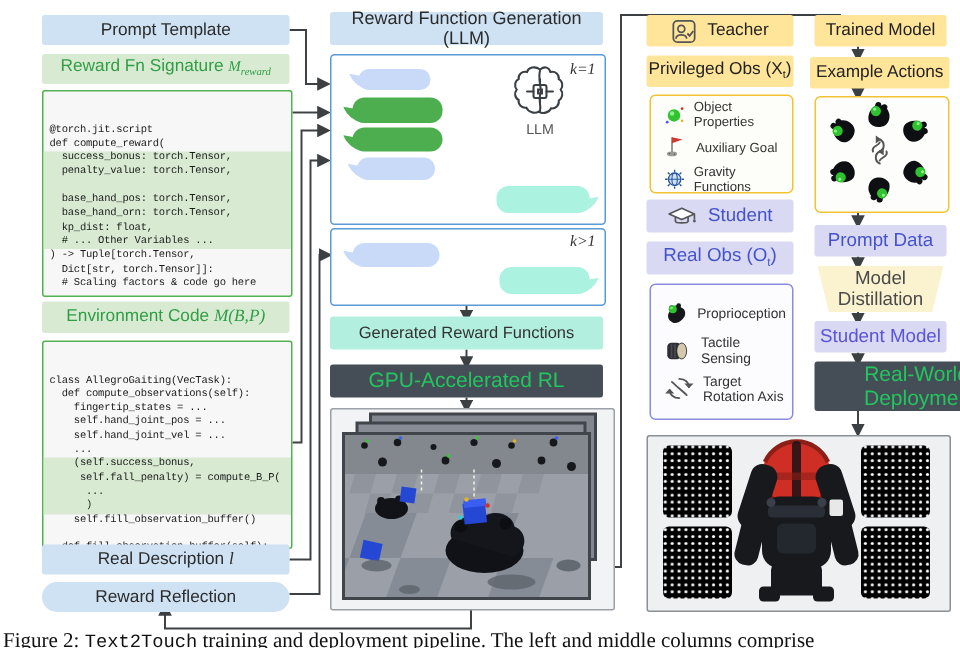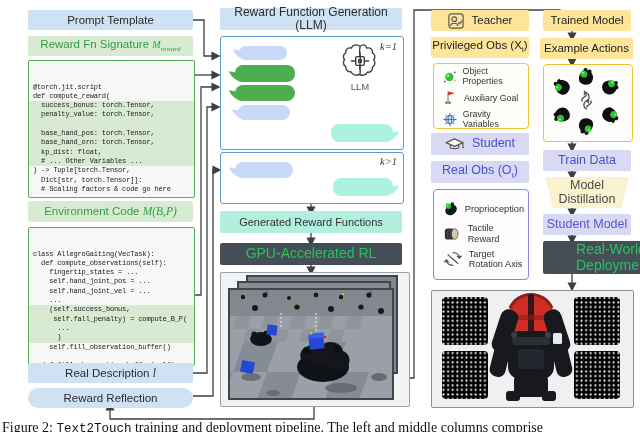--- a/index.html
+++ b/index.html
@@ -291,21 +291,21 @@
             <line x1="7.5" y1="0.4" x2="7.5" y2="2.2"></line>
         <line x1="7.5" y1="12.8" x2="7.5" y2="14.6"></line>
             <line x1="0.4" y1="7.5" x2="2.2" y2="7.5"></line>
         <line x1="12.8" y1="7.5" x2="14.6" y2="7.5"></line>
             <line x1="2.5" y1="2.5" x2="3.8" y2="3.8"></line>
         <line x1="11.2" y1="11.2" x2="12.5" y2="12.5"></line>
             <line x1="12.5" y1="2.5" x2="11.2" y2="3.8"></line>
         <line x1="3.8" y1="11.2" x2="2.5" y2="12.5"></line>
           </g>
       </svg>
-      <span>Gravity Variables</span>
+      <span>Gravity Functions</span>
     </div>
   </div>
 
   <div class="box lav" style="left:431px;top:133px;width:98px;height:22px;gap:8px;">
     <svg width="19" height="15" viewBox="0 0 20 16">
       <g fill="none" stroke="#555" stroke-width="1.2" stroke-linejoin="round">
         <polygon points="10,2 19,6 10,10 1,6" fill="#fff"></polygon>
         <path d="M5.5,8 v3.2 c0,1.6 9,1.6 9,0 V8"></path>
         <path d="M19,6 v4"></path>
       </g>
@@ -329,21 +329,21 @@
       </svg>
       <span>Proprioception</span>
     </div>
     <div class="item" style="font-size:9.2px;">
       <svg width="20" height="20" viewBox="0 0 20 20">
         <rect x="2" y="4" width="10" height="12" rx="3" fill="#2e2e34"></rect>
         <rect x="4.5" y="5" width="1.2" height="10" fill="#4a4a52"></rect>
         <rect x="7" y="5" width="1.2" height="10" fill="#4a4a52"></rect>
         <ellipse cx="12.5" cy="10" rx="3.6" ry="5.8" fill="#d4c8ad" stroke="#222" stroke-width="0.6"></ellipse>
       </svg>
-      <span>Tactile Reward</span>
+      <span>Tactile Sensing</span>
     </div>
     <div class="item" style="font-size:9.2px;">
       <svg width="20" height="20" viewBox="0 0 20 20">
         <g fill="none" stroke="#555" stroke-width="1.2" stroke-linecap="round">
           <path d="M10,3.5 C14,3.5 16.5,6 16.5,9"></path>
             <polygon points="16.5,9 14.8,7.2 18.2,7.2" fill="#555"></polygon>
           <path d="M10,16.5 C6,16.5 3.5,14 3.5,11"></path>
             <polygon points="3.5,11 1.8,12.8 5.2,12.8" fill="#555"></polygon>
           <path d="M5,5.5 C7.5,8 12.5,12 15,14.5"></path>
         </g>
@@ -382,21 +382,21 @@
       <use href="#minihand" transform="translate(42,12) scale(0.85) rotate(10)"></use>
       <use href="#minihand" transform="translate(66,22) scale(0.85) rotate(70)"></use>
       <use href="#minihand" transform="translate(66,50) scale(0.85) rotate(130)"></use>
       <use href="#minihand" transform="translate(42,61) scale(0.85) rotate(190)"></use>
       <use href="#minihand" transform="translate(18,50) scale(0.85) rotate(250)"></use>
       <use href="#minihand" transform="translate(18,22) scale(0.85) rotate(310)"></use>
     </svg>
   </div>
 
   <div class="box lav" style="left:543px;top:150px;width:88px;height:21px;">
-    <span>Train Data</span>
+    <span>Prompt Data</span>
   </div>
 
   <div class="box trap" style="left:545px;top:177px;width:84px;height:31px;">
     <span style="display:inline-block;width:60px;">Model Distillation</span>
   </div>
 
   <div class="box lav" style="left:543px;top:214px;width:88px;height:21px;color:#5a54d8;">
     <span>Student Model</span>
   </div>
 

